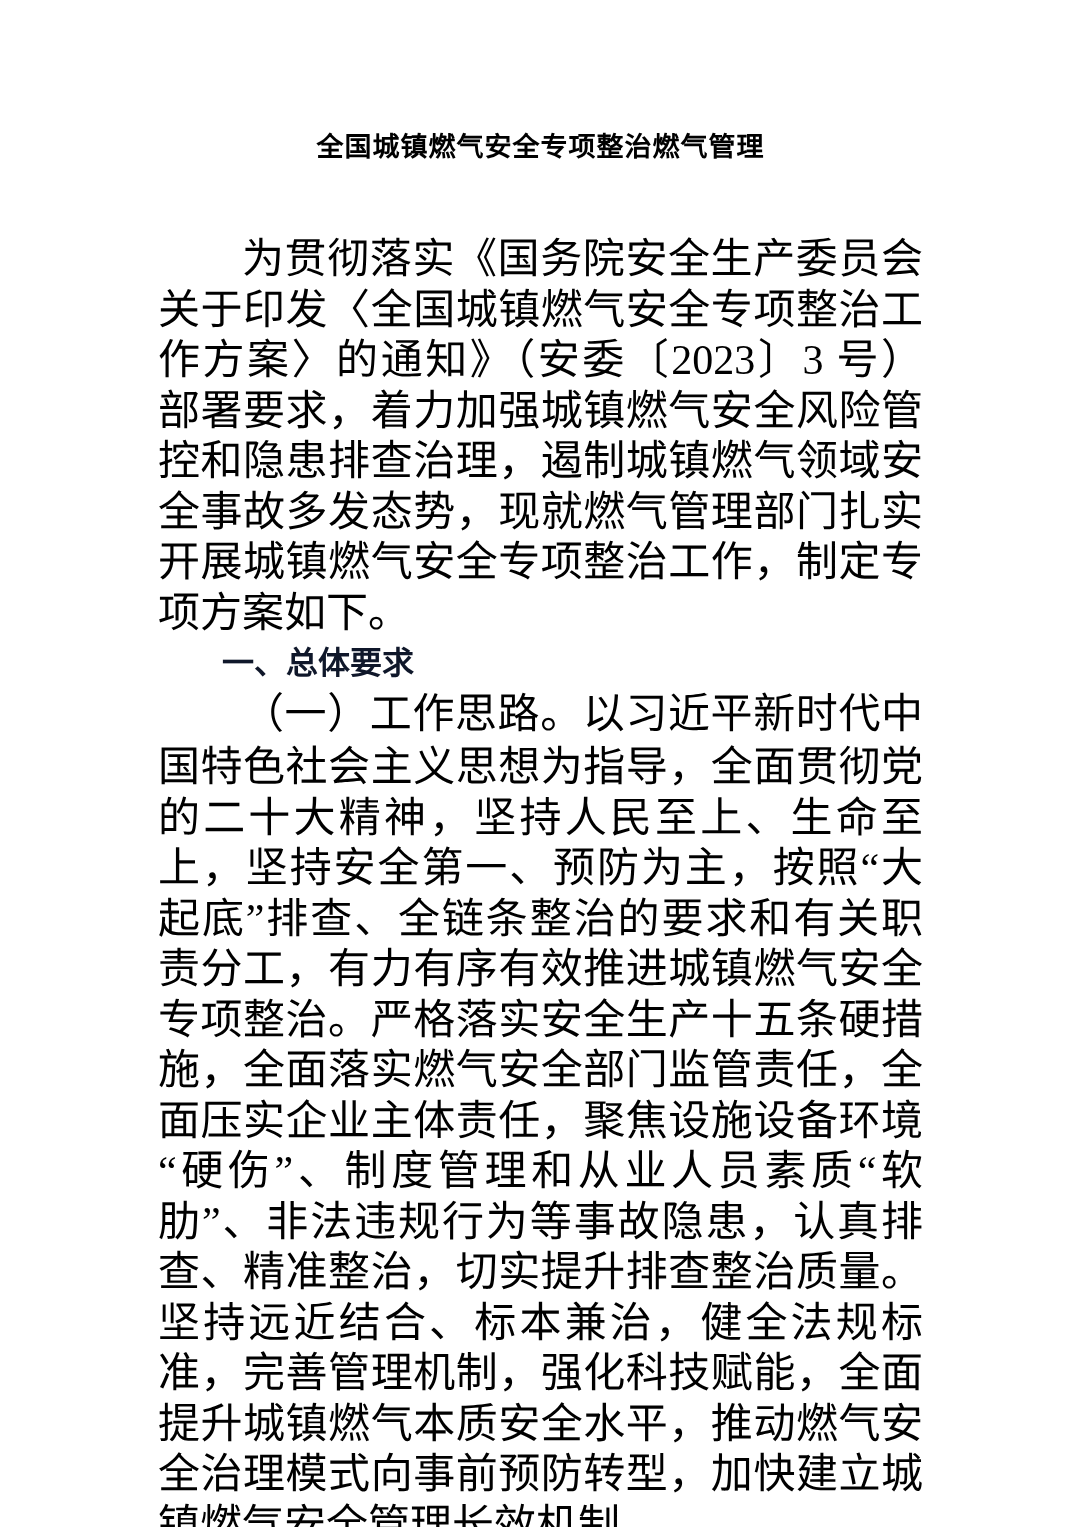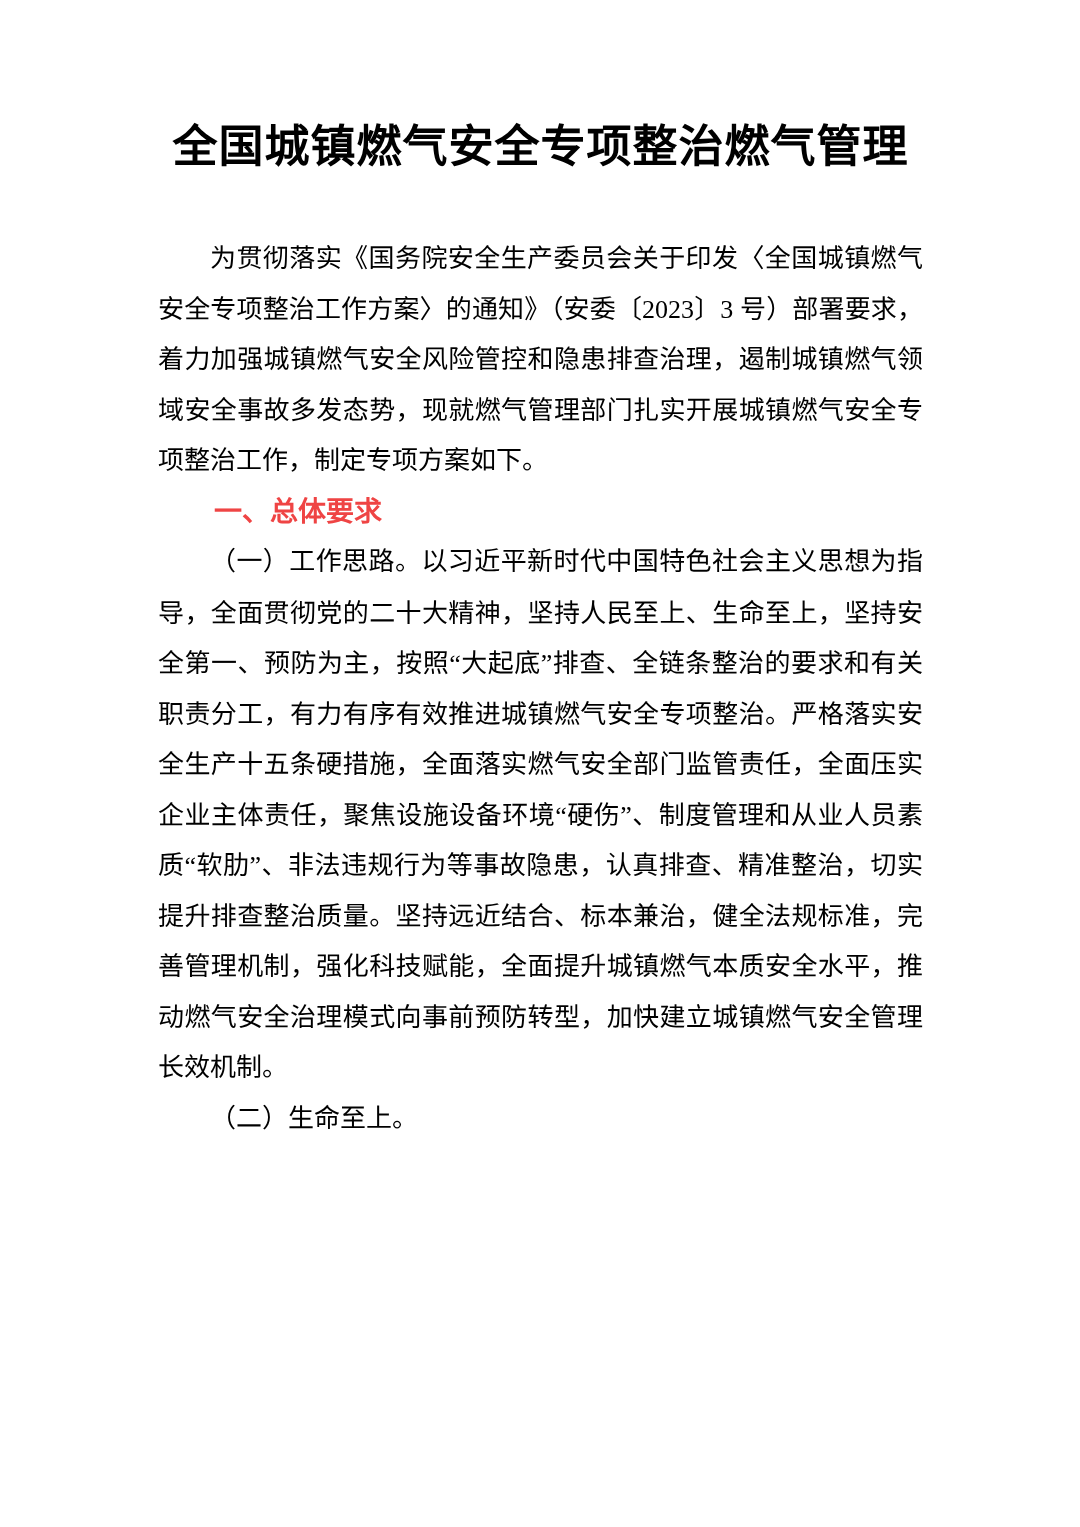--- a/index.html
+++ b/index.html
@@ -18,48 +18,48 @@
     box-sizing: border-box;
     width: 1080px;
     height: 1527px;
     padding: 120px 157px 0 158px;
     background: #ffffff;
   }
   .doc-title {
     margin: 0 0 60px 0;
     font-family: "Liberation Sans", sans-serif;
     font-weight: 700;
-    font-size: 45px;
+    font-size: 27px;
     line-height: 54px;
     text-align: center;
     color: #000000;
     letter-spacing: 1px;
   }
   .doc-title .title-line {
     display: block;
   }
   .body-para {
     margin: 0;
-    font-size: 26px;
+    font-size: 42px;
     line-height: 50.5px;
     text-align: justify;
     text-indent: 2em;
     color: #000000;
     font-family: "Liberation Serif", serif;
     font-weight: 400;
     word-break: break-all;
   }
   .section-heading {
     margin: 0;
     font-family: "Liberation Sans", sans-serif;
     font-weight: 700;
-    font-size: 28px;
+    font-size: 32px;
     line-height: 50.5px;
     text-indent: 2em;
-    color: #ef4444;
+    color: #0f172a;
   }
   .kaiti-lead {
     
     font-family: Liberation Mono, monospace;
     font-weight: 500;
   }
 </style>
 </head>
 <body>
 

